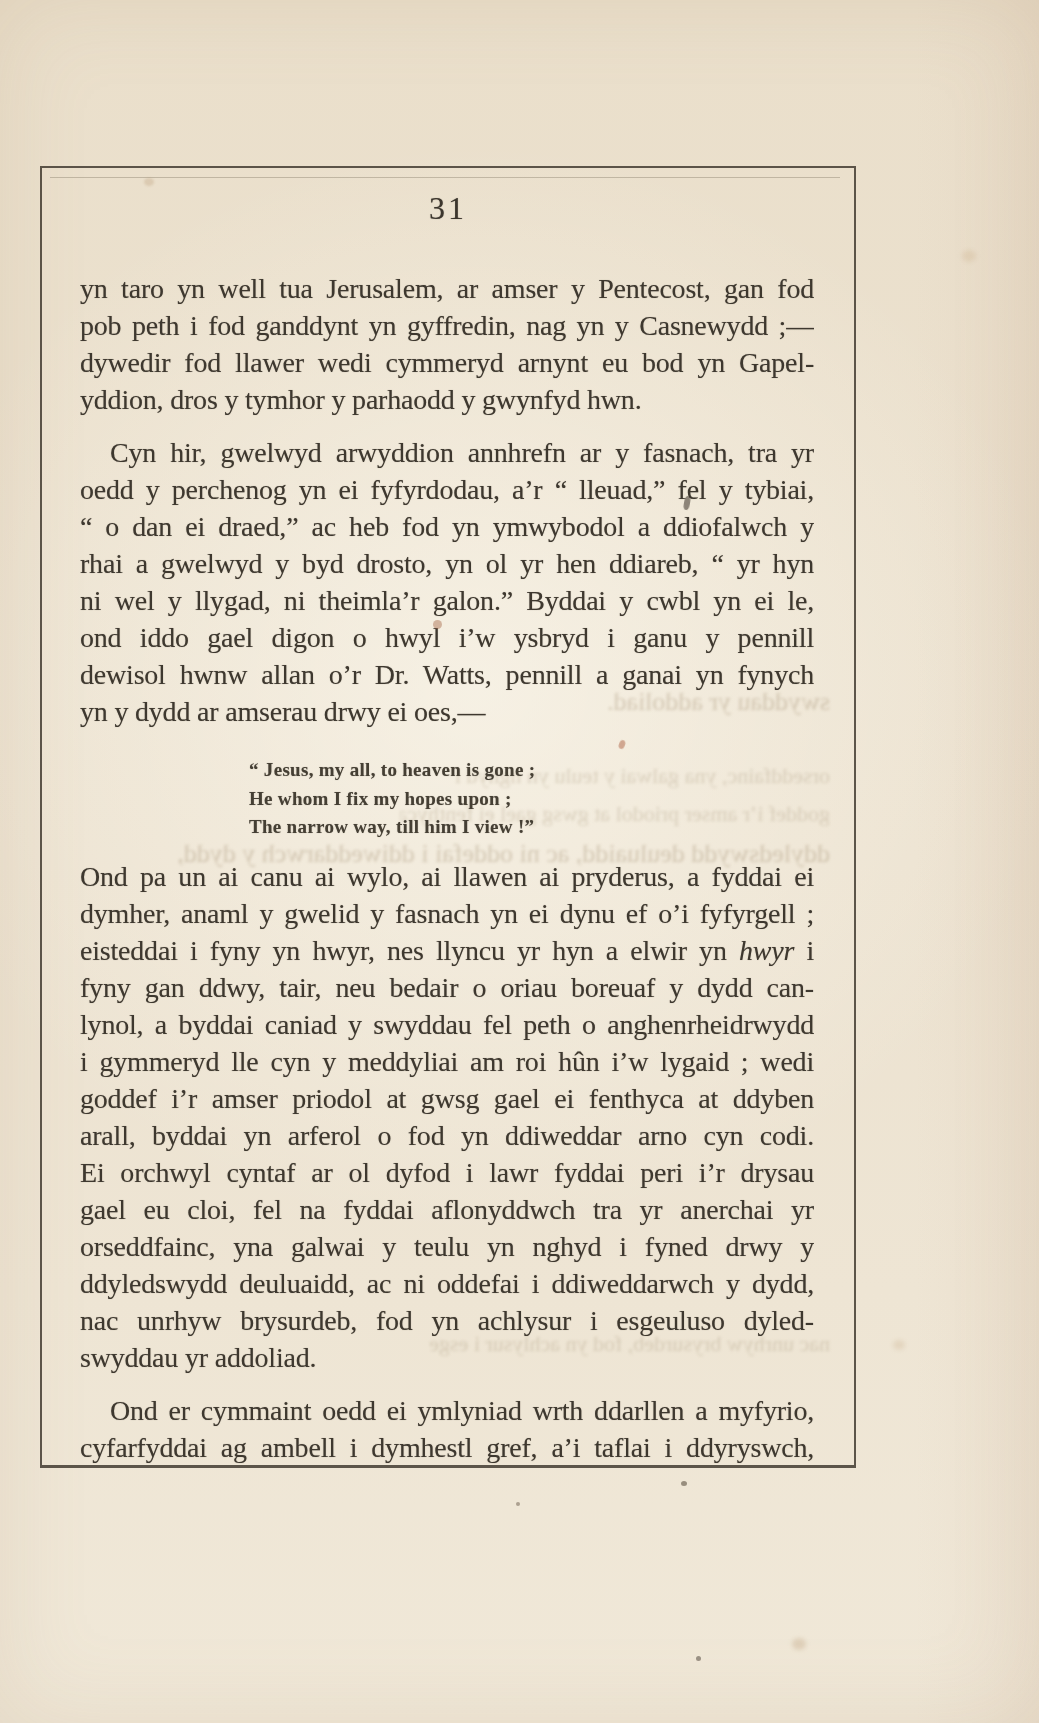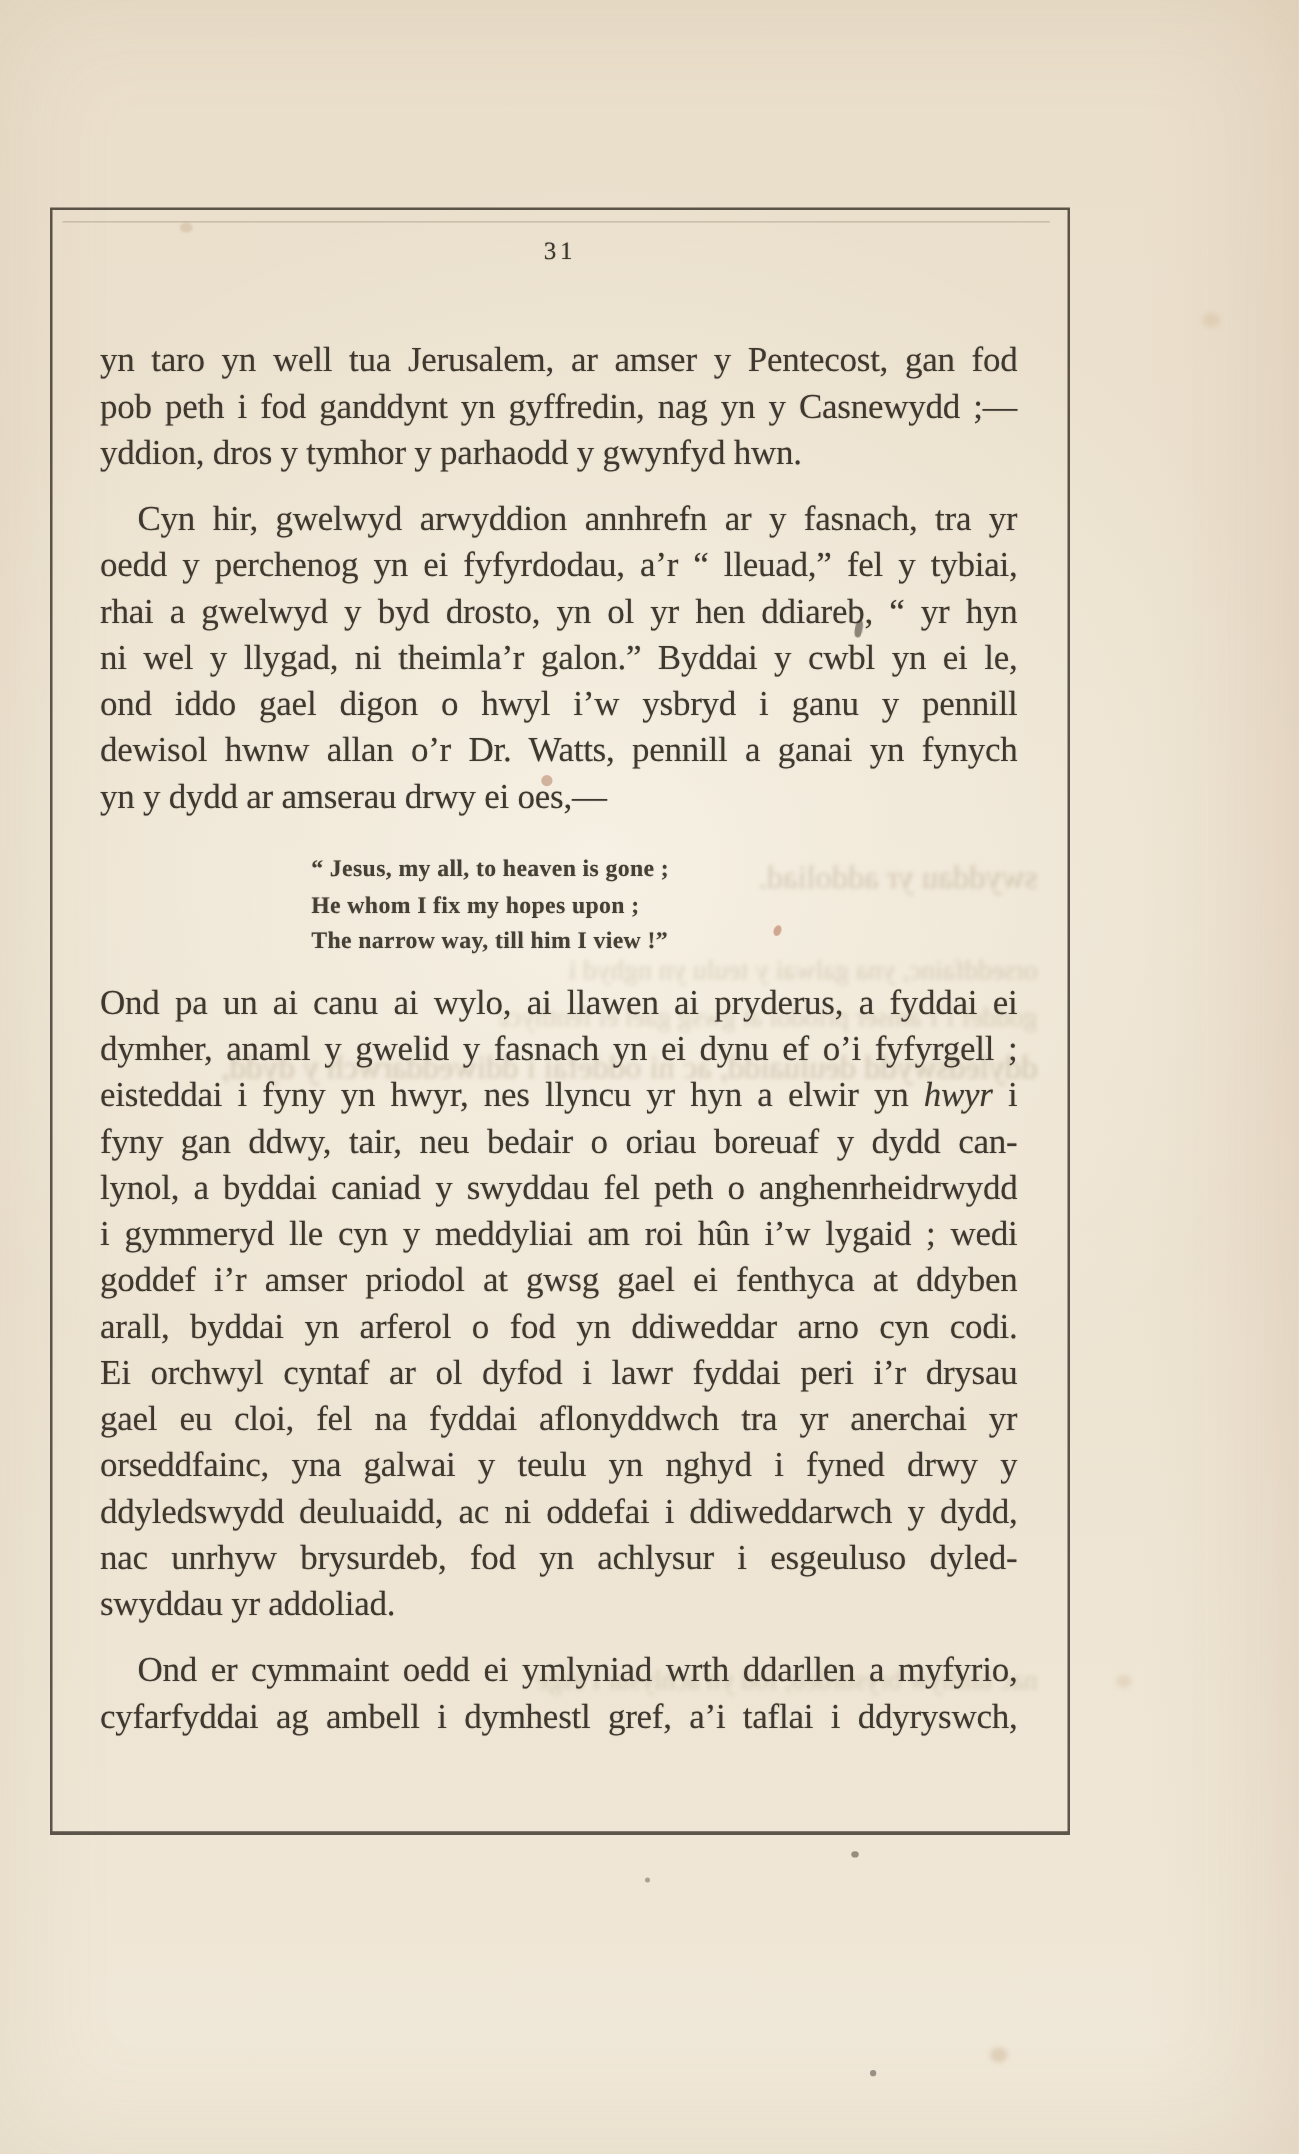--- a/index.html
+++ b/index.html
@@ -21,21 +21,21 @@
     border:2px solid rgba(60,53,43,0.82);
     border-bottom-width:3px;
     box-sizing:border-box;
   }
   .frame::before{
     content:"";position:absolute;left:8px;right:14px;top:9px;height:1px;
     background:rgba(96,85,66,0.30);
   }
   .pagenum{
     position:absolute;top:22px;left:0;right:0;
-    text-align:center;font-size:20px;letter-spacing:3px;color:#3c362d;
+    text-align:center;font-size:32px;letter-spacing:3px;color:#3c362d;
     text-shadow:0 0 1px rgba(60,54,45,0.45);
   }
   .pbody{
     position:absolute;top:86px;left:22px;right:24px;
     color:#3e382f;font-size:28px;line-height:37px;
     letter-spacing:-0.2px;
     text-shadow:0 0 1px rgba(62,56,46,0.40);
   }
   .tline{
     display:block;height:37px;overflow:hidden;
@@ -91,26 +91,28 @@
   <div class="bleed small" style="left:430px;top:1328px;width:400px;">nac unrhyw brysurdeb, fod yn achlysur i esgeuluso dyled-</div>
 
   <div class="frame">
     <div class="pagenum">31</div>
 
     <div class="pbody">
 
       <p class="para">
         <span class="tline">yn taro yn well tua Jerusalem, ar amser y Pentecost, gan fod</span>
         <span class="tline">pob peth i fod ganddynt yn gyffredin, nag yn y Casnewydd ;—</span>
+        <span class="tline">dywedir fod llawer wedi cymmeryd arnynt eu bod yn Gapel-</span>
         <span class="tline end">yddion, dros y tymhor y parhaodd y gwynfyd hwn.</span>
       </p>
 
       <p class="para">
         <span class="tline indent">Cyn hir, gwelwyd arwyddion annhrefn ar y fasnach, tra yr</span>
         <span class="tline">oedd y perchenog yn ei fyfyrdodau, a’r “ lleuad,” fel y tybiai,</span>
+        <span class="tline">“ o dan ei draed,” ac heb fod yn ymwybodol a ddiofalwch y</span>
         <span class="tline">rhai a gwelwyd y byd drosto, yn ol yr hen ddiareb, “ yr hyn</span>
         <span class="tline">ni wel y llygad, ni theimla’r galon.” Byddai y cwbl yn ei le,</span>
         <span class="tline">ond iddo gael digon o hwyl i’w ysbryd i ganu y pennill</span>
         <span class="tline">dewisol hwnw allan o’r Dr. Watts, pennill a ganai yn fynych</span>
         <span class="tline end">yn y dydd ar amserau drwy ei oes,—</span>
       </p>
 
       <div class="poem">
         <span class="pline">“ Jesus, my all, to heaven is gone ;</span>
         <span class="pline">He whom I fix my hopes upon ;</span>

